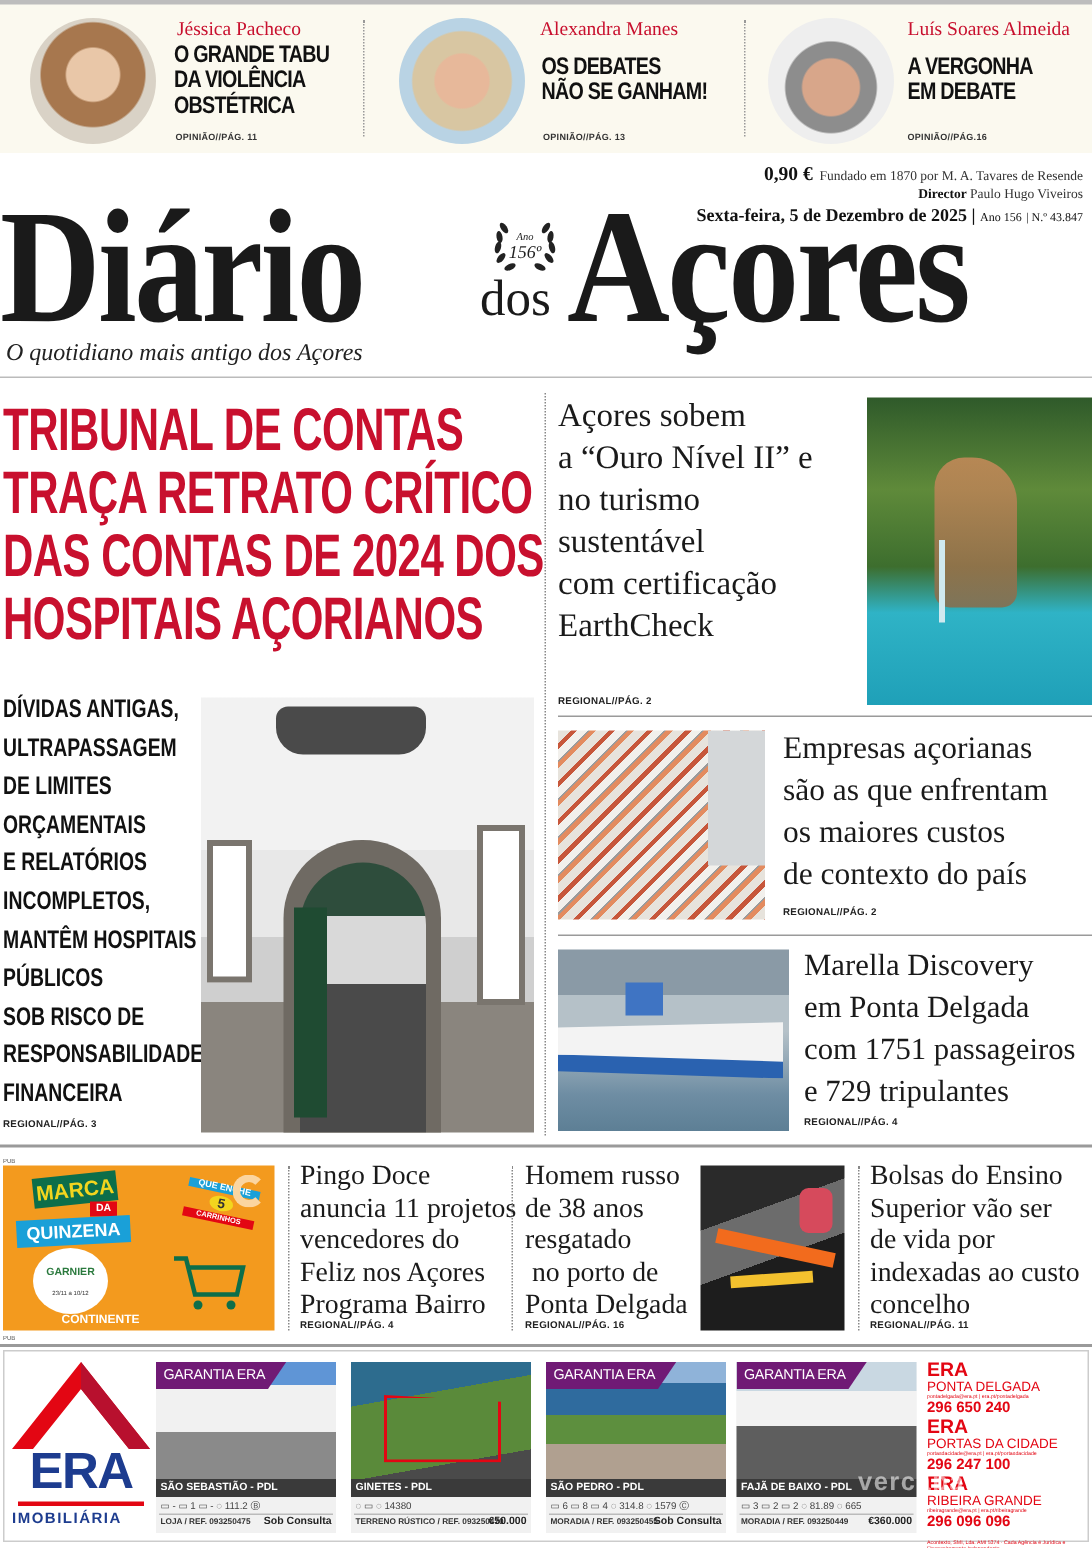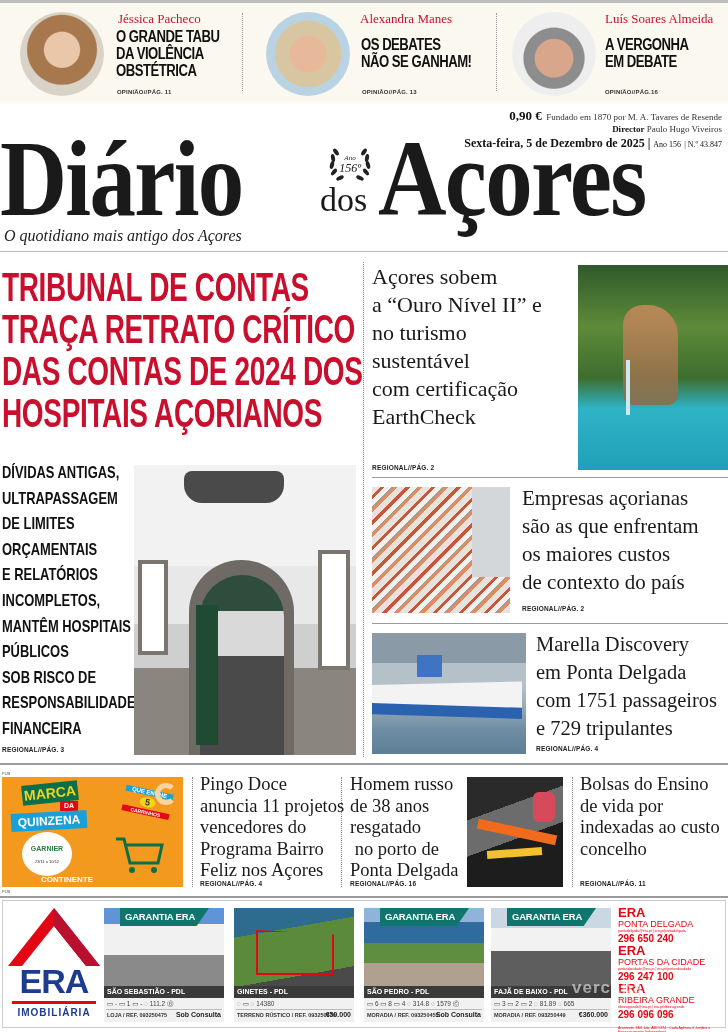--- a/index.html
+++ b/index.html
@@ -27,21 +27,21 @@
 .sub-head{position:absolute;left:2px;top:460px;font-family:"Liberation Sans",sans-serif;font-weight:700;color:#111;font-size:17px;line-height:25.6px;transform:scaleX(0.76);transform-origin:left top;white-space:nowrap}
 .ref{position:absolute;font-size:6.5px;font-weight:700;color:#222;letter-spacing:.2px;white-space:nowrap}
 .serif-head{position:absolute;font-family:Liberation Serif, serif;color:#1a1a1a;white-space:nowrap}
 .photo{position:absolute;overflow:hidden}
 .dotv{position:absolute;border-left:1px dotted #888}
 
 .pub{position:absolute;font-size:4px;color:#555}
 
 .era-card{position:absolute;top:908px;width:120px;height:114px;background:#f1f1f1}
 .era-img{position:absolute;left:0;top:0;width:120px;height:78px;overflow:hidden}
-.era-badge{position:absolute;left:16px;top:0;height:18px;background:#0f766e;color:#fff;font-weight:700;font-size:9.5px;line-height:18px;padding:0 14px 0 5px;clip-path:polygon(0 0,100% 0,86% 100%,0 100%);transform-origin:left;letter-spacing:-0.2px}
+.era-badge{position:absolute;left:0;top:0;height:18px;background:#701a75;color:#fff;font-weight:400;font-size:9.5px;line-height:18px;padding:0 14px 0 5px;clip-path:polygon(0 0,100% 0,86% 100%,0 100%);transform-origin:left;letter-spacing:-0.2px}
 .era-loc{position:absolute;left:0;top:78px;width:120px;height:12px;background:#3a3a3a;color:#fff;font-size:7px;font-weight:700;line-height:12px;padding-left:3px}
 .era-feat{position:absolute;left:3px;top:92px;font-size:6.5px;color:#444}
 .era-refl{position:absolute;left:3px;top:104px;font-size:5.5px;font-weight:700;color:#333}
 .era-price{position:absolute;right:3px;top:103px;font-size:7px;font-weight:700;color:#222}
 .era-sep{position:absolute;left:2px;right:2px;top:101px;border-top:1px solid #bbb}
 .office .brand{color:#e30613;font-weight:700;font-size:13px;line-height:12px}
 .office .name{color:#e30613;font-size:9px;line-height:10px;font-weight:400}
 .office .mail{color:#e30613;font-size:3.5px;line-height:4px}
 .office .phone{color:#e30613;font-weight:700;font-size:10px;line-height:11px}
 </style>
@@ -209,22 +209,22 @@
   <div style="position:absolute;left:0;bottom:3px;width:130px;text-align:center;color:#fff;font-weight:700;font-size:8px">CONTINENTE</div>
   <div style="position:absolute;right:6px;top:6px;width:22px;height:22px;border-radius:50%;border:5px solid #fbd5a0;border-right-color:transparent"></div>
 </div>
 <div class="pub" style="left:2px;top:889px">PUB</div>
 
 <div class="dotv" style="left:192px;top:777px;height:110px"></div>
 <div class="serif-head" style="left:200px;top:774px;font-size:18.5px;line-height:21.5px">
   <div>Pingo Doce</div>
   <div>anuncia 11 projetos</div>
   <div>vencedores do</div>
+  <div>Feliz nos Açores</div>
   <div>Programa Bairro</div>
-  <div>Feliz nos Açores</div>
 </div>
 <div class="ref" style="left:200px;top:880px">REGIONAL//PÁG. 4</div>
 
 <div class="dotv" style="left:341px;top:777px;height:110px"></div>
 <div class="serif-head" style="left:350px;top:774px;font-size:18.5px;line-height:21.5px">
   <div>Homem russo</div>
   <div>de 38 anos</div>
   <div>resgatado</div>
   <div style="white-space:pre"> no porto de</div>
   <div>Ponta Delgada</div>
@@ -232,37 +232,38 @@
 <div class="ref" style="left:350px;top:880px">REGIONAL//PÁG. 16</div>
 <div class="photo" style="left:467px;top:777px;width:96px;height:110px;background:linear-gradient(160deg,#2a2a2a 0 30%,#6c6c6c 30% 55%,#1d1d1d 55%)">
   <div style="position:absolute;left:10px;top:50px;width:80px;height:10px;background:#f26b1d;transform:rotate(12deg)"></div>
   <div style="position:absolute;left:20px;top:72px;width:55px;height:8px;background:#f3c12e;transform:rotate(-4deg)"></div>
   <div style="position:absolute;right:8px;top:15px;width:22px;height:30px;background:#d64a5c;border-radius:6px"></div>
 </div>
 
 <div class="dotv" style="left:572px;top:777px;height:110px"></div>
 <div class="serif-head" style="left:580px;top:774px;font-size:18.5px;line-height:21.5px">
   <div>Bolsas do Ensino</div>
+  <div>Superior vão ser</div>
   <div>de vida por</div>
   <div>indexadas ao custo</div>
   <div>concelho</div>
 </div>
 <div class="ref" style="left:580px;top:880px">REGIONAL//PÁG. 11</div>
 
 <div class="hrule" style="left:0;top:896px;width:728px;height:2px"></div>
 
 <div class="abs" style="left:2px;top:900px;width:724px;height:128px;border:1px solid #ccc;background:#fff"></div>
 <div class="abs" style="left:8px;top:908px;width:92px;height:114px">
   <svg width="92" height="58" viewBox="0 0 92 58" style="position:absolute;left:0;top:0">
     <polygon points="0,58 46,0 92,58 78,58 46,18 14,58" fill="#e30613"></polygon>
     <polygon points="46,0 92,58 78,58 46,18" fill="#b8102e"></polygon>
   </svg>
   <div style="position:absolute;left:0;top:54px;width:92px;text-align:center;font-weight:700;font-size:34px;color:#1d3c8f;letter-spacing:-1px">ERA</div>
   <div style="position:absolute;left:4px;top:93px;width:84px;height:3px;background:#e30613"></div>
-  <div style="position:absolute;left:0;top:99px;width:92px;text-align:center;font-weight:700;font-size:10px;color:#1d3c8f;letter-spacing:1px">IMOBILIÁRIA</div>
+  <div style="position:absolute;left:0;top:99px;width:92px;font-weight:700;font-size:10px;color:#1d3c8f;letter-spacing:1px">IMOBILIÁRIA</div>
 </div>
 
 <div class="era-card" style="left:104px">
   <div class="era-img" style="background:linear-gradient(180deg,#5f95d6 0 20%,#f1f1f1 20% 60%,#8a8a8a 60%)"></div>
   <div class="era-badge">GARANTIA ERA</div>
   <div class="era-loc">SÃO SEBASTIÃO - PDL</div>
   <div class="era-feat">▭ - ▭ 1 ▭ - ◌ 111.2 Ⓑ</div>
   <div class="era-sep"></div>
   <div class="era-refl">LOJA / REF. 093250475</div>
   <div class="era-price">Sob Consulta</div>

